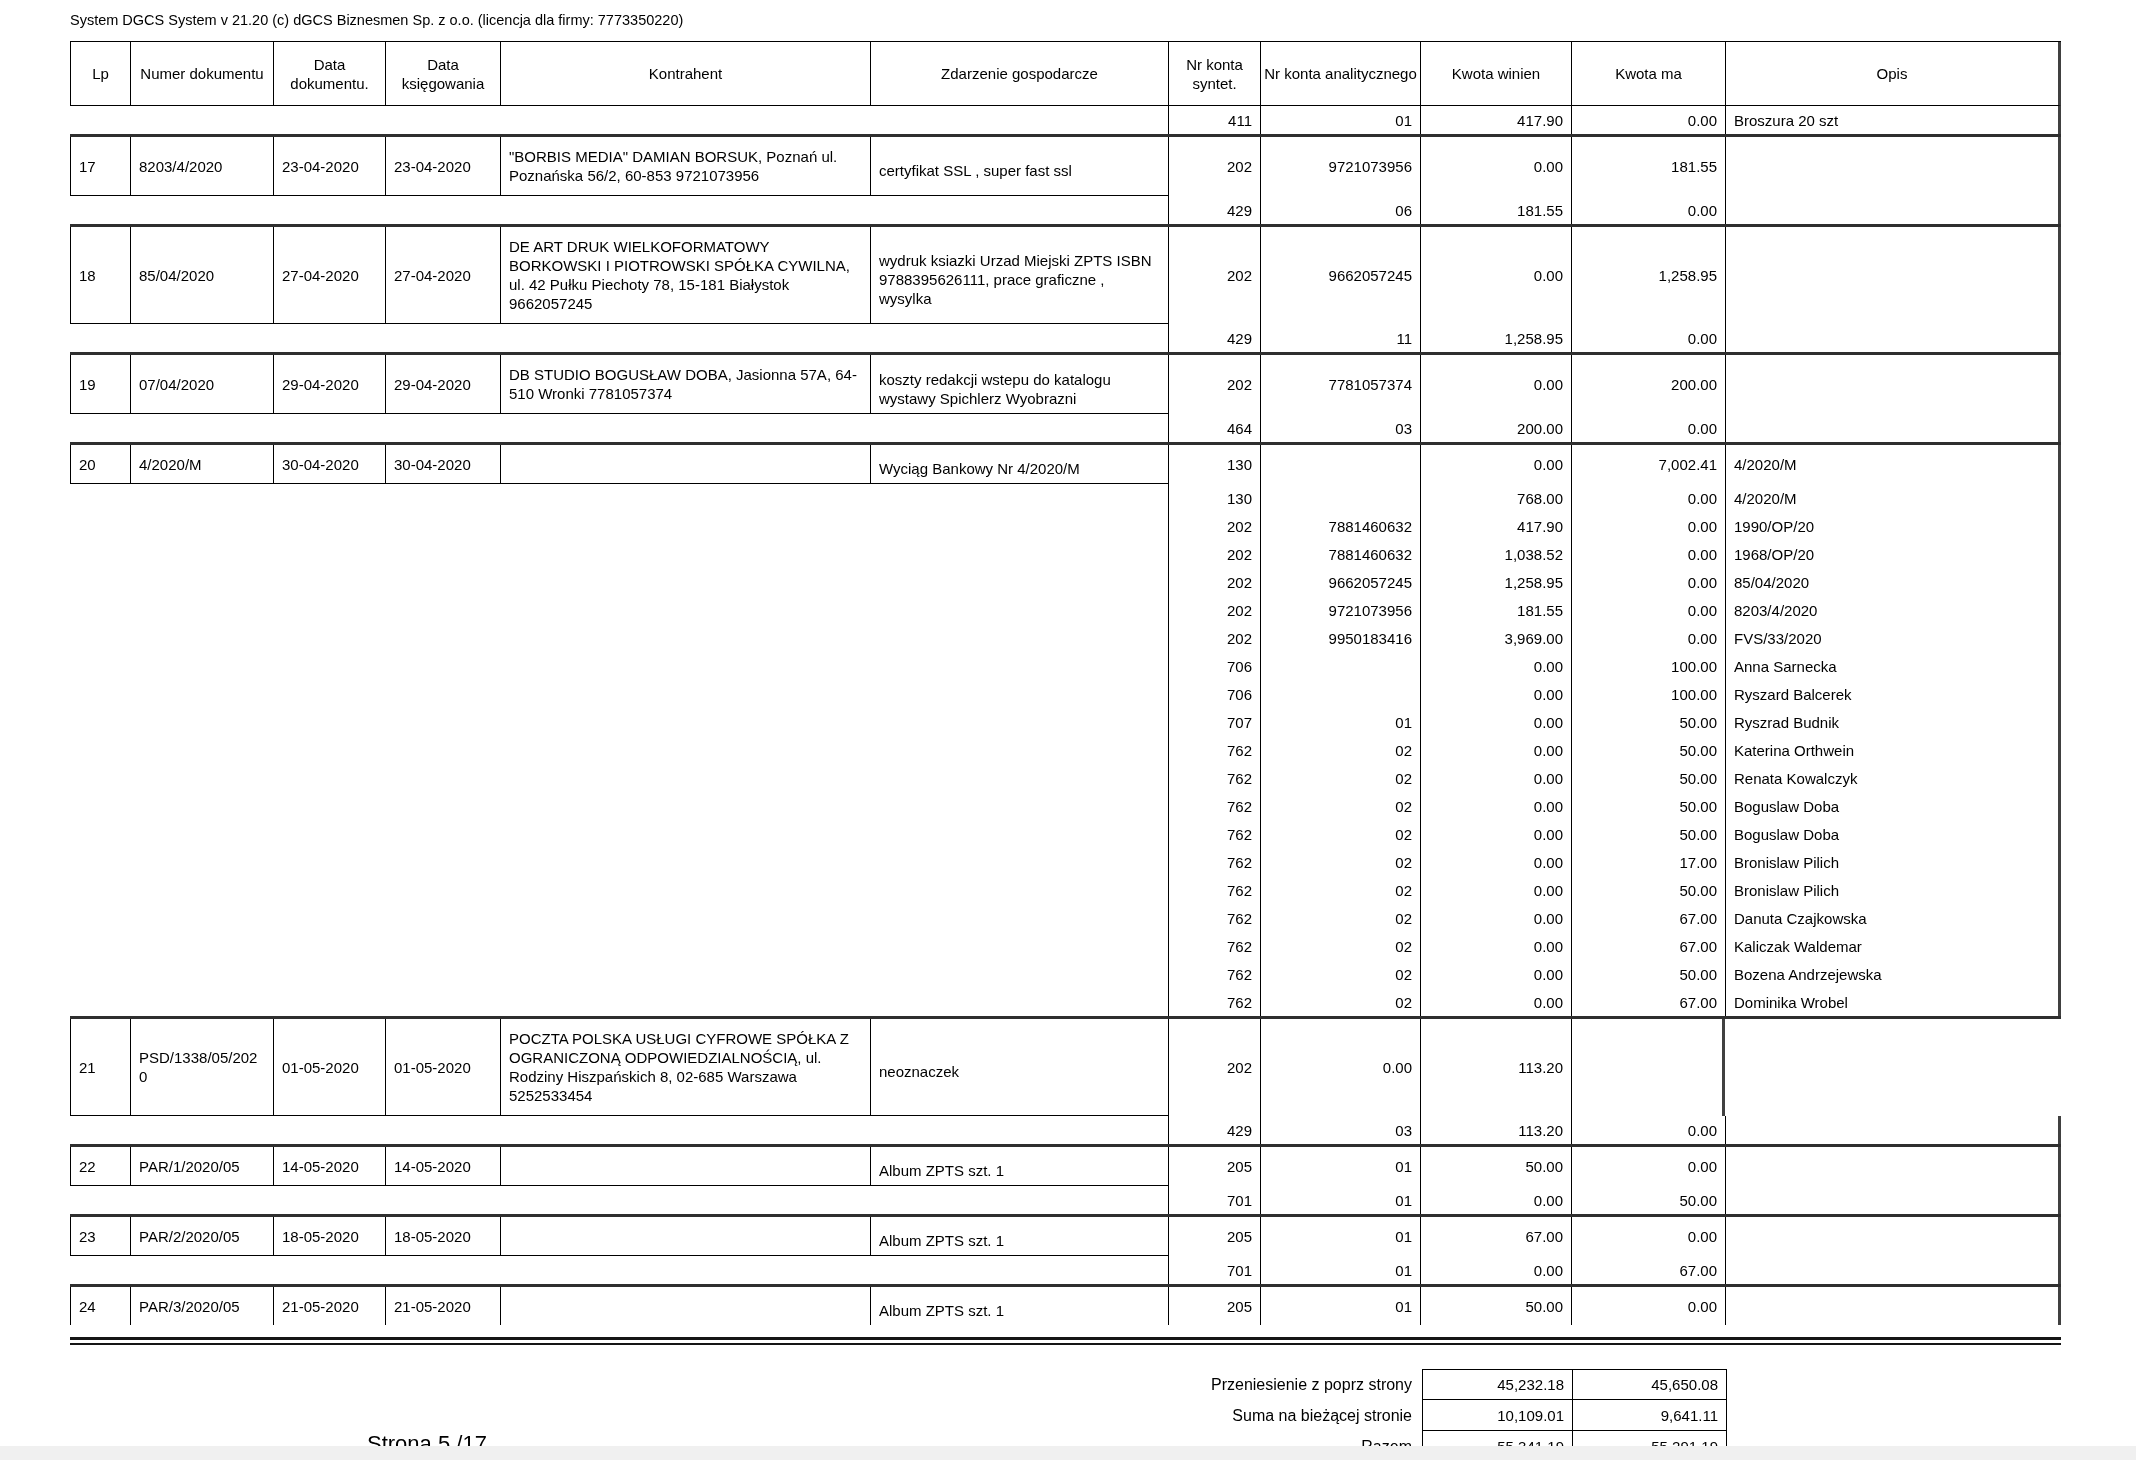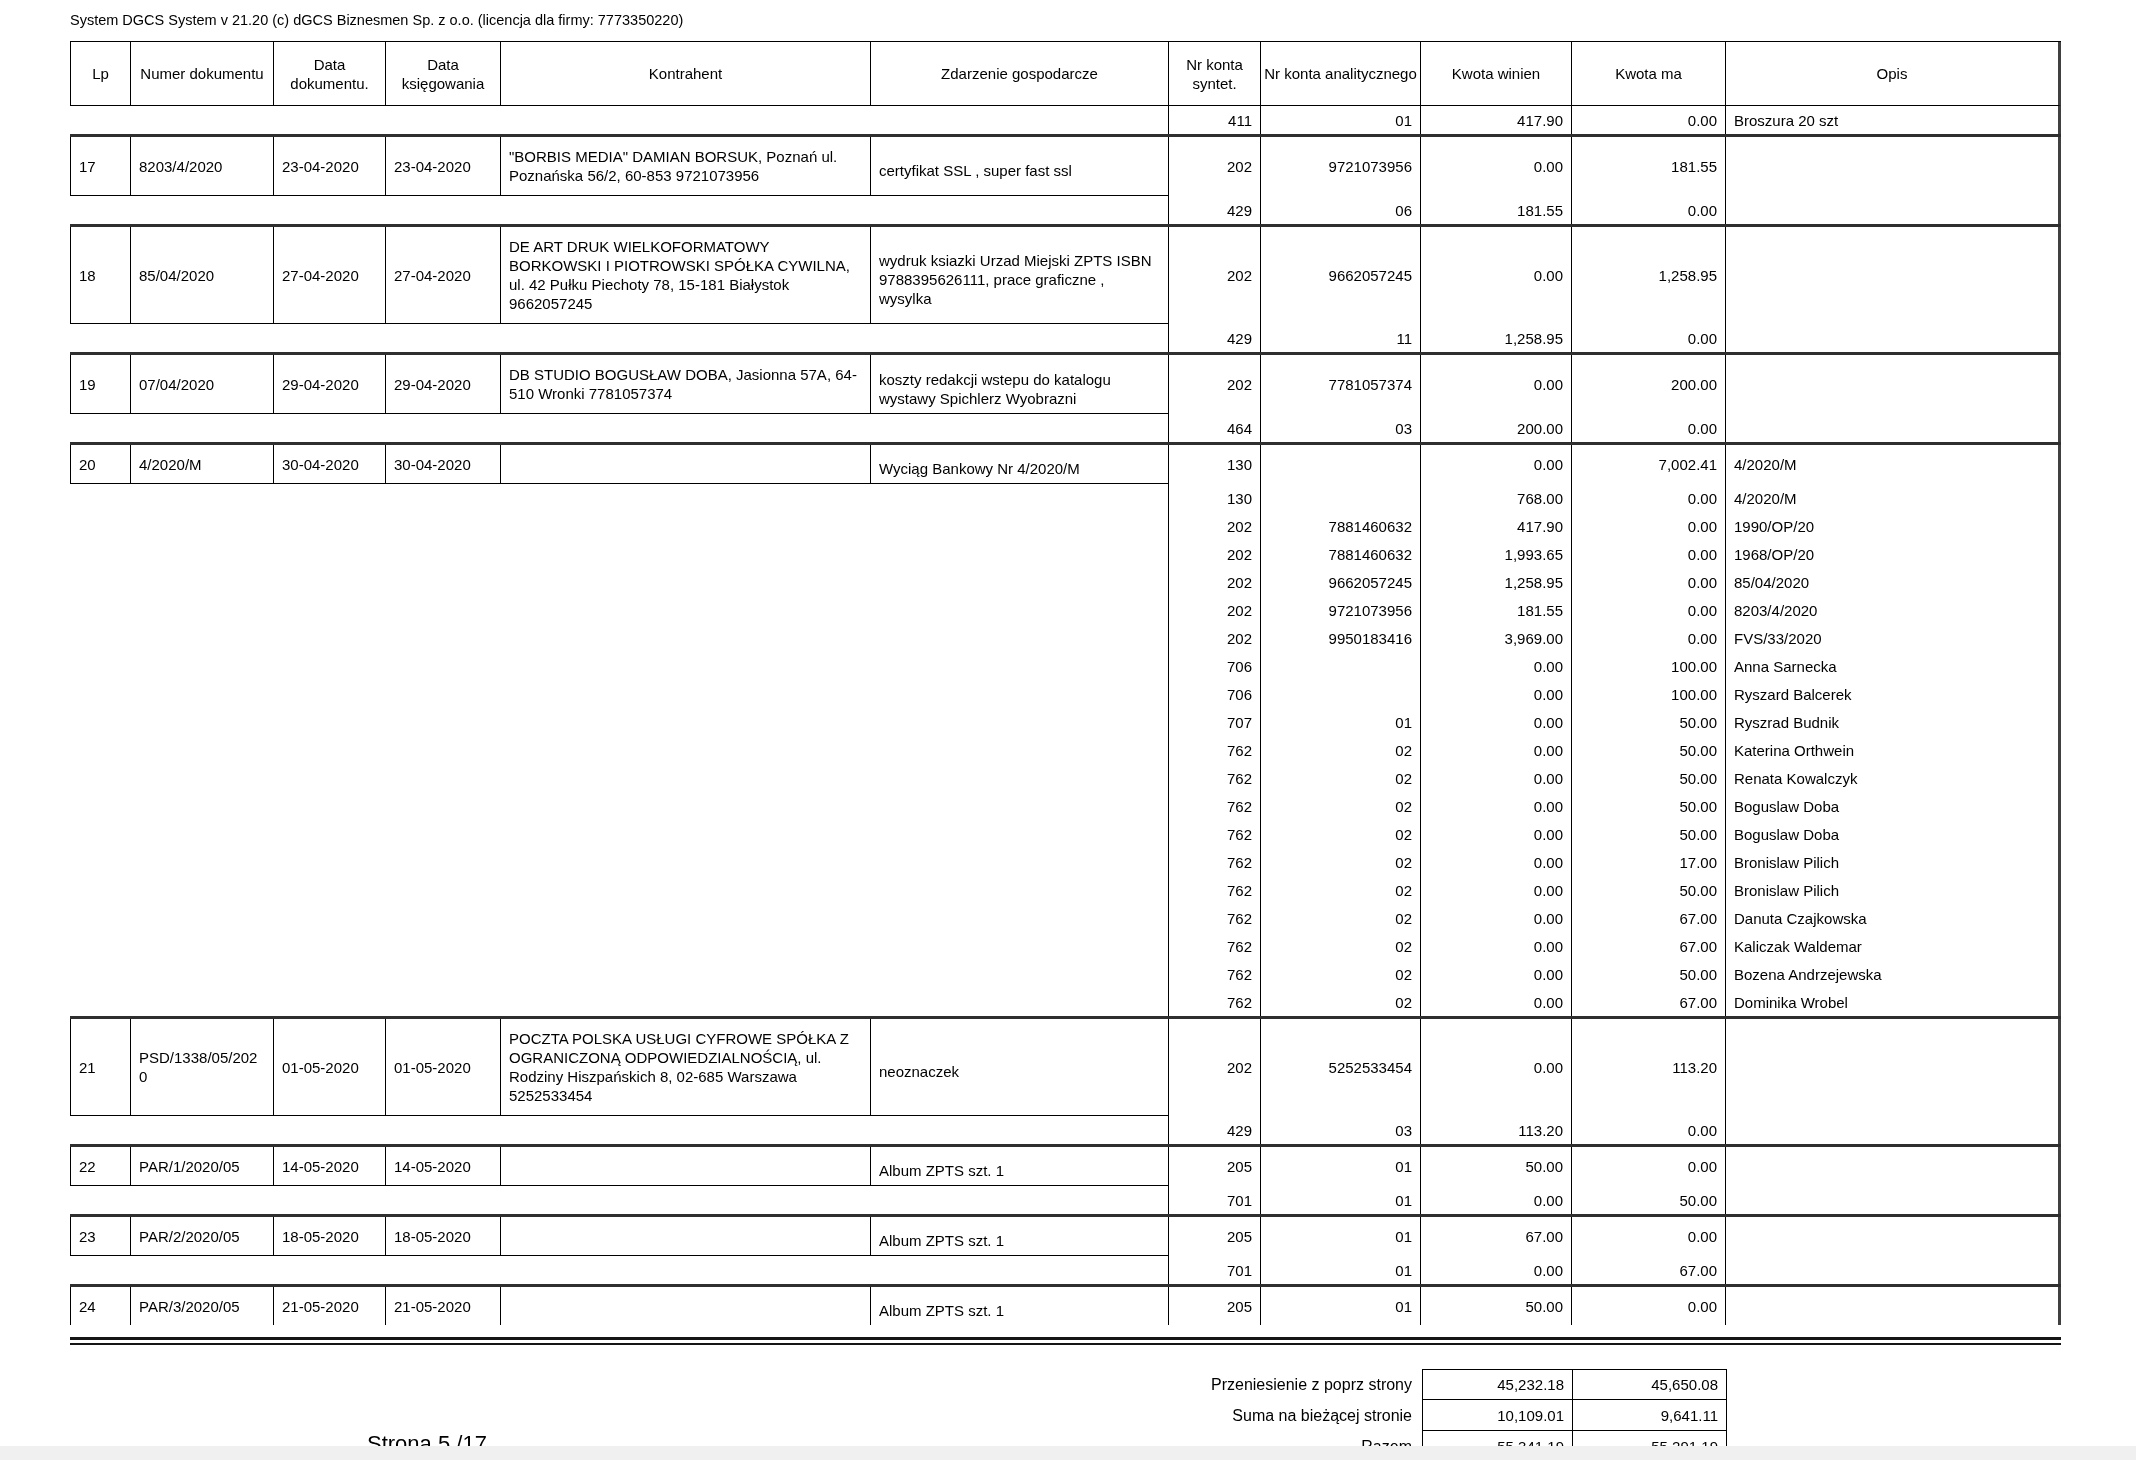--- a/index.html
+++ b/index.html
@@ -210,21 +210,21 @@
         </div>
         <div class="row strip">
           <div class="c c-lp left6"></div>
           <div class="c c-numer left6"></div>
           <div class="c c-data_dok left6"></div>
           <div class="c c-data_ksi left6"></div>
           <div class="c c-kontrahent left6"></div>
           <div class="c c-zdarzenie left6"></div>
           <div class="c c-syntet">202</div>
           <div class="c c-analit">7881460632</div>
-          <div class="c c-winien">1,993.65</div>
+          <div class="c c-winien">1,038.52</div>
           <div class="c c-ma">0.00</div>
           <div class="c c-opis c-last">1968/OP/20</div>
         </div>
         <div class="row strip">
           <div class="c c-lp left6"></div>
           <div class="c c-numer left6"></div>
           <div class="c c-data_dok left6"></div>
           <div class="c c-data_ksi left6"></div>
           <div class="c c-kontrahent left6"></div>
           <div class="c c-zdarzenie left6"></div>
@@ -432,21 +432,20 @@
       </div>
       <div class="entry">
         <div class="row box">
           <div class="c c-lp left6">21</div>
           <div class="c c-numer left6">PSD/1338/05/2020</div>
           <div class="c c-data_dok left6">01-05-2020</div>
           <div class="c c-data_ksi left6">01-05-2020</div>
           <div class="c c-kontrahent left6">POCZTA POLSKA USŁUGI CYFROWE SPÓŁKA Z OGRANICZONĄ ODPOWIEDZIALNOŚCIĄ, ul. Rodziny Hiszpańskich 8, 02-685 Warszawa 5252533454</div>
           <div class="c c-zdarzenie left6">neoznaczek</div>
           <div class="c c-syntet">202</div>
-          <div class="c c-analit">5252533454</div>
           <div class="c c-winien">0.00</div>
           <div class="c c-ma">113.20</div>
           <div class="c c-opis c-last"></div>
         </div>
         <div class="row strip">
           <div class="c c-lp left6"></div>
           <div class="c c-numer left6"></div>
           <div class="c c-data_dok left6"></div>
           <div class="c c-data_ksi left6"></div>
           <div class="c c-kontrahent left6"></div>

